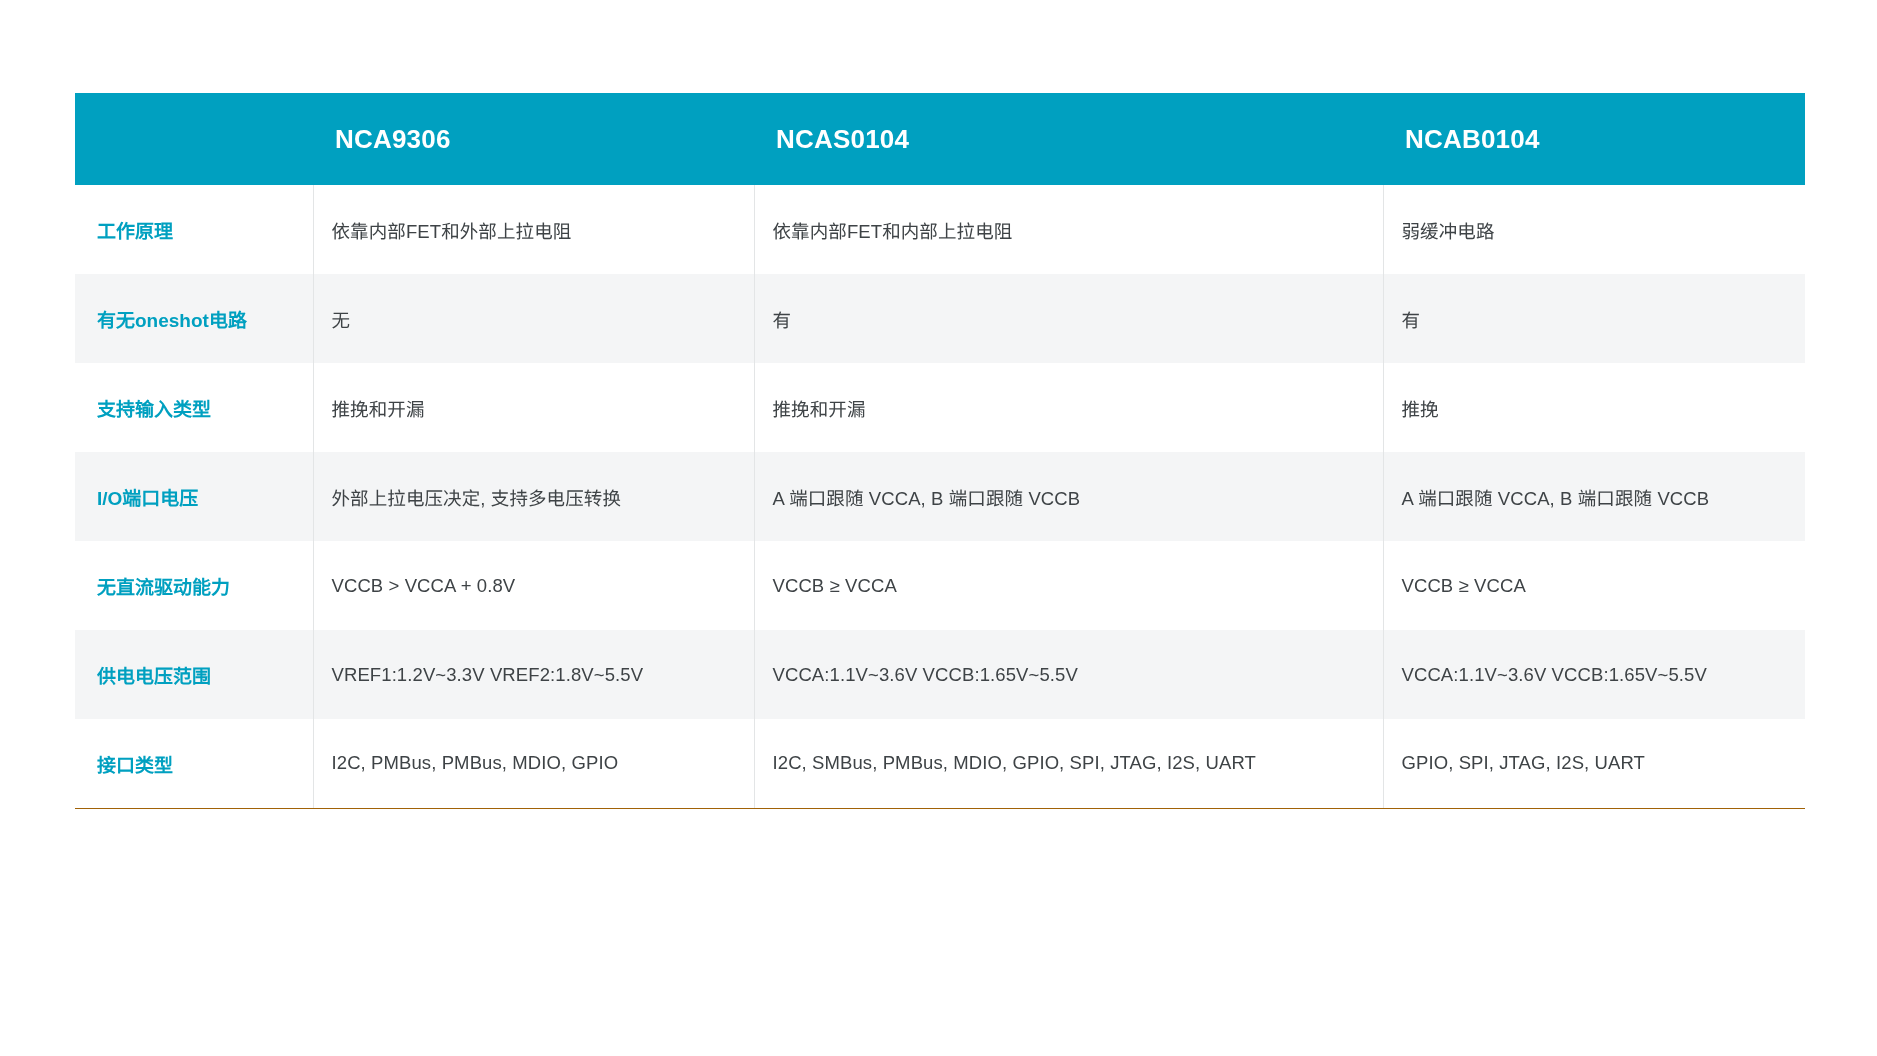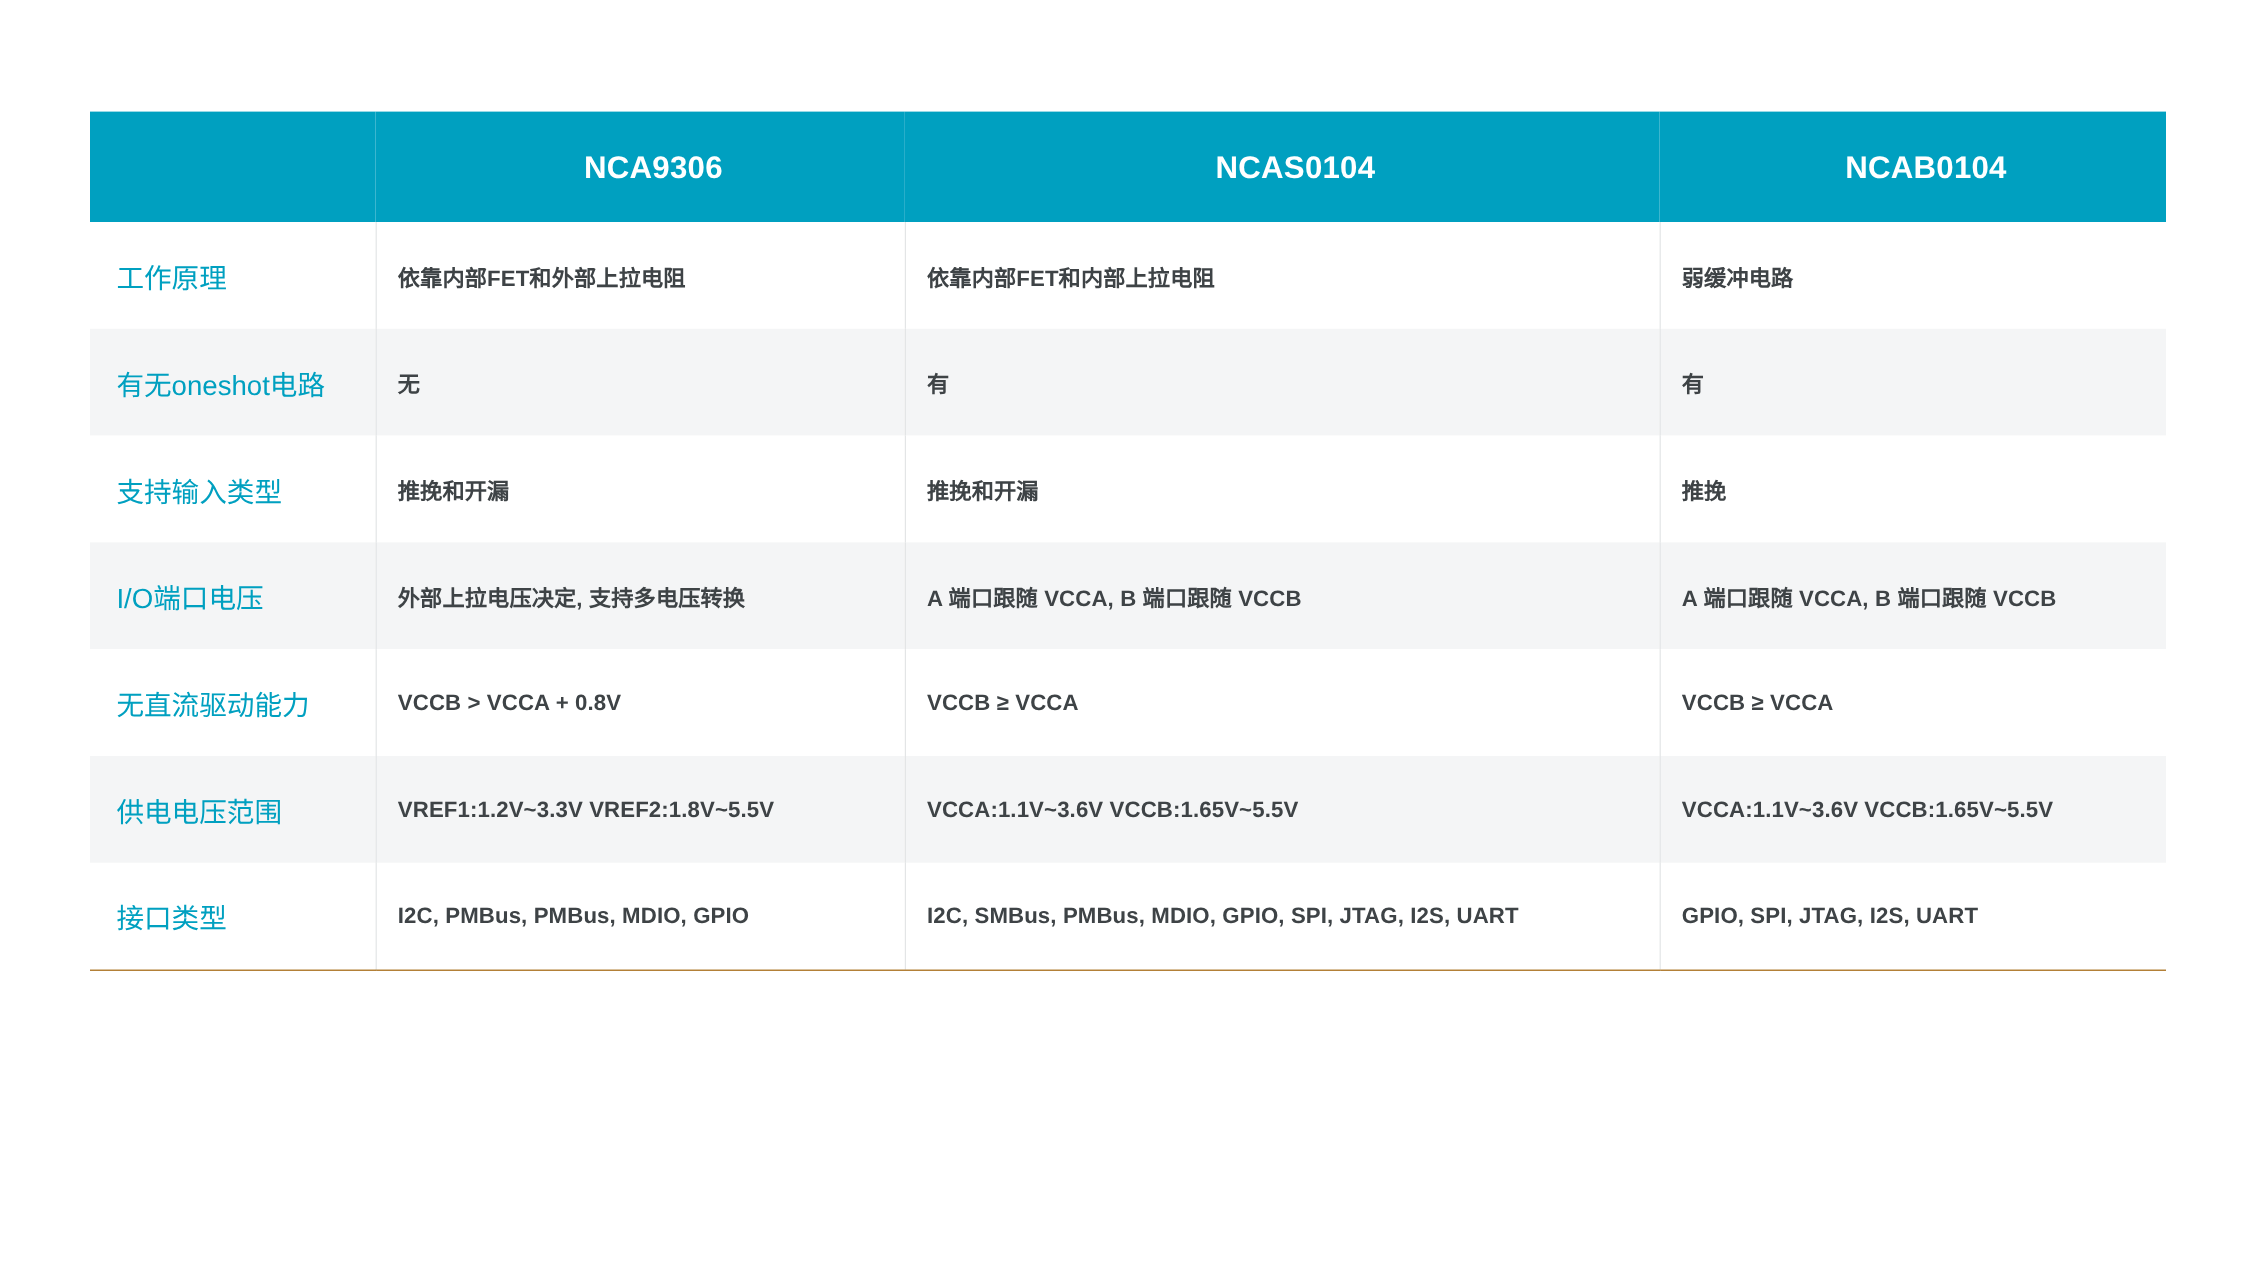--- a/index.html
+++ b/index.html
@@ -34,43 +34,43 @@
   table.cmp col.c0 { width: 238px; }
   table.cmp col.c1 { width: 441px; }
   table.cmp col.c2 { width: 629px; }
   table.cmp col.c3 { width: 422px; }
 
   thead th {
     background: #00a0c0;
     color: #ffffff;
     font-size: 26px;
     font-weight: bold;
-    text-align: center;
+    text-align: left;
     height: 92px;
     padding: 0 0 0 22px;
     vertical-align: middle;
     letter-spacing: 0.2px;
   }
   thead th.corner {
     padding: 0;
   }
 
   tbody th.rowhead {
     color: #00a0c0;
-    font-size: 23px;
-    font-weight: normal;
+    font-size: 19px;
+    font-weight: bold;
     text-align: left;
     padding: 0 10px 0 22px;
     vertical-align: middle;
     white-space: nowrap;
   }
   tbody td {
     color: #3e4346;
     font-size: 18.5px;
-    font-weight: bold;
+    font-weight: normal;
     text-align: left;
     padding: 0 14px 0 18px;
     vertical-align: middle;
     letter-spacing: 0.1px;
   }
   tbody tr { height: 89px; }
 
   tbody tr.odd th.rowhead,
   tbody tr.odd td { background: #ffffff; }
   tbody tr.even th.rowhead,

